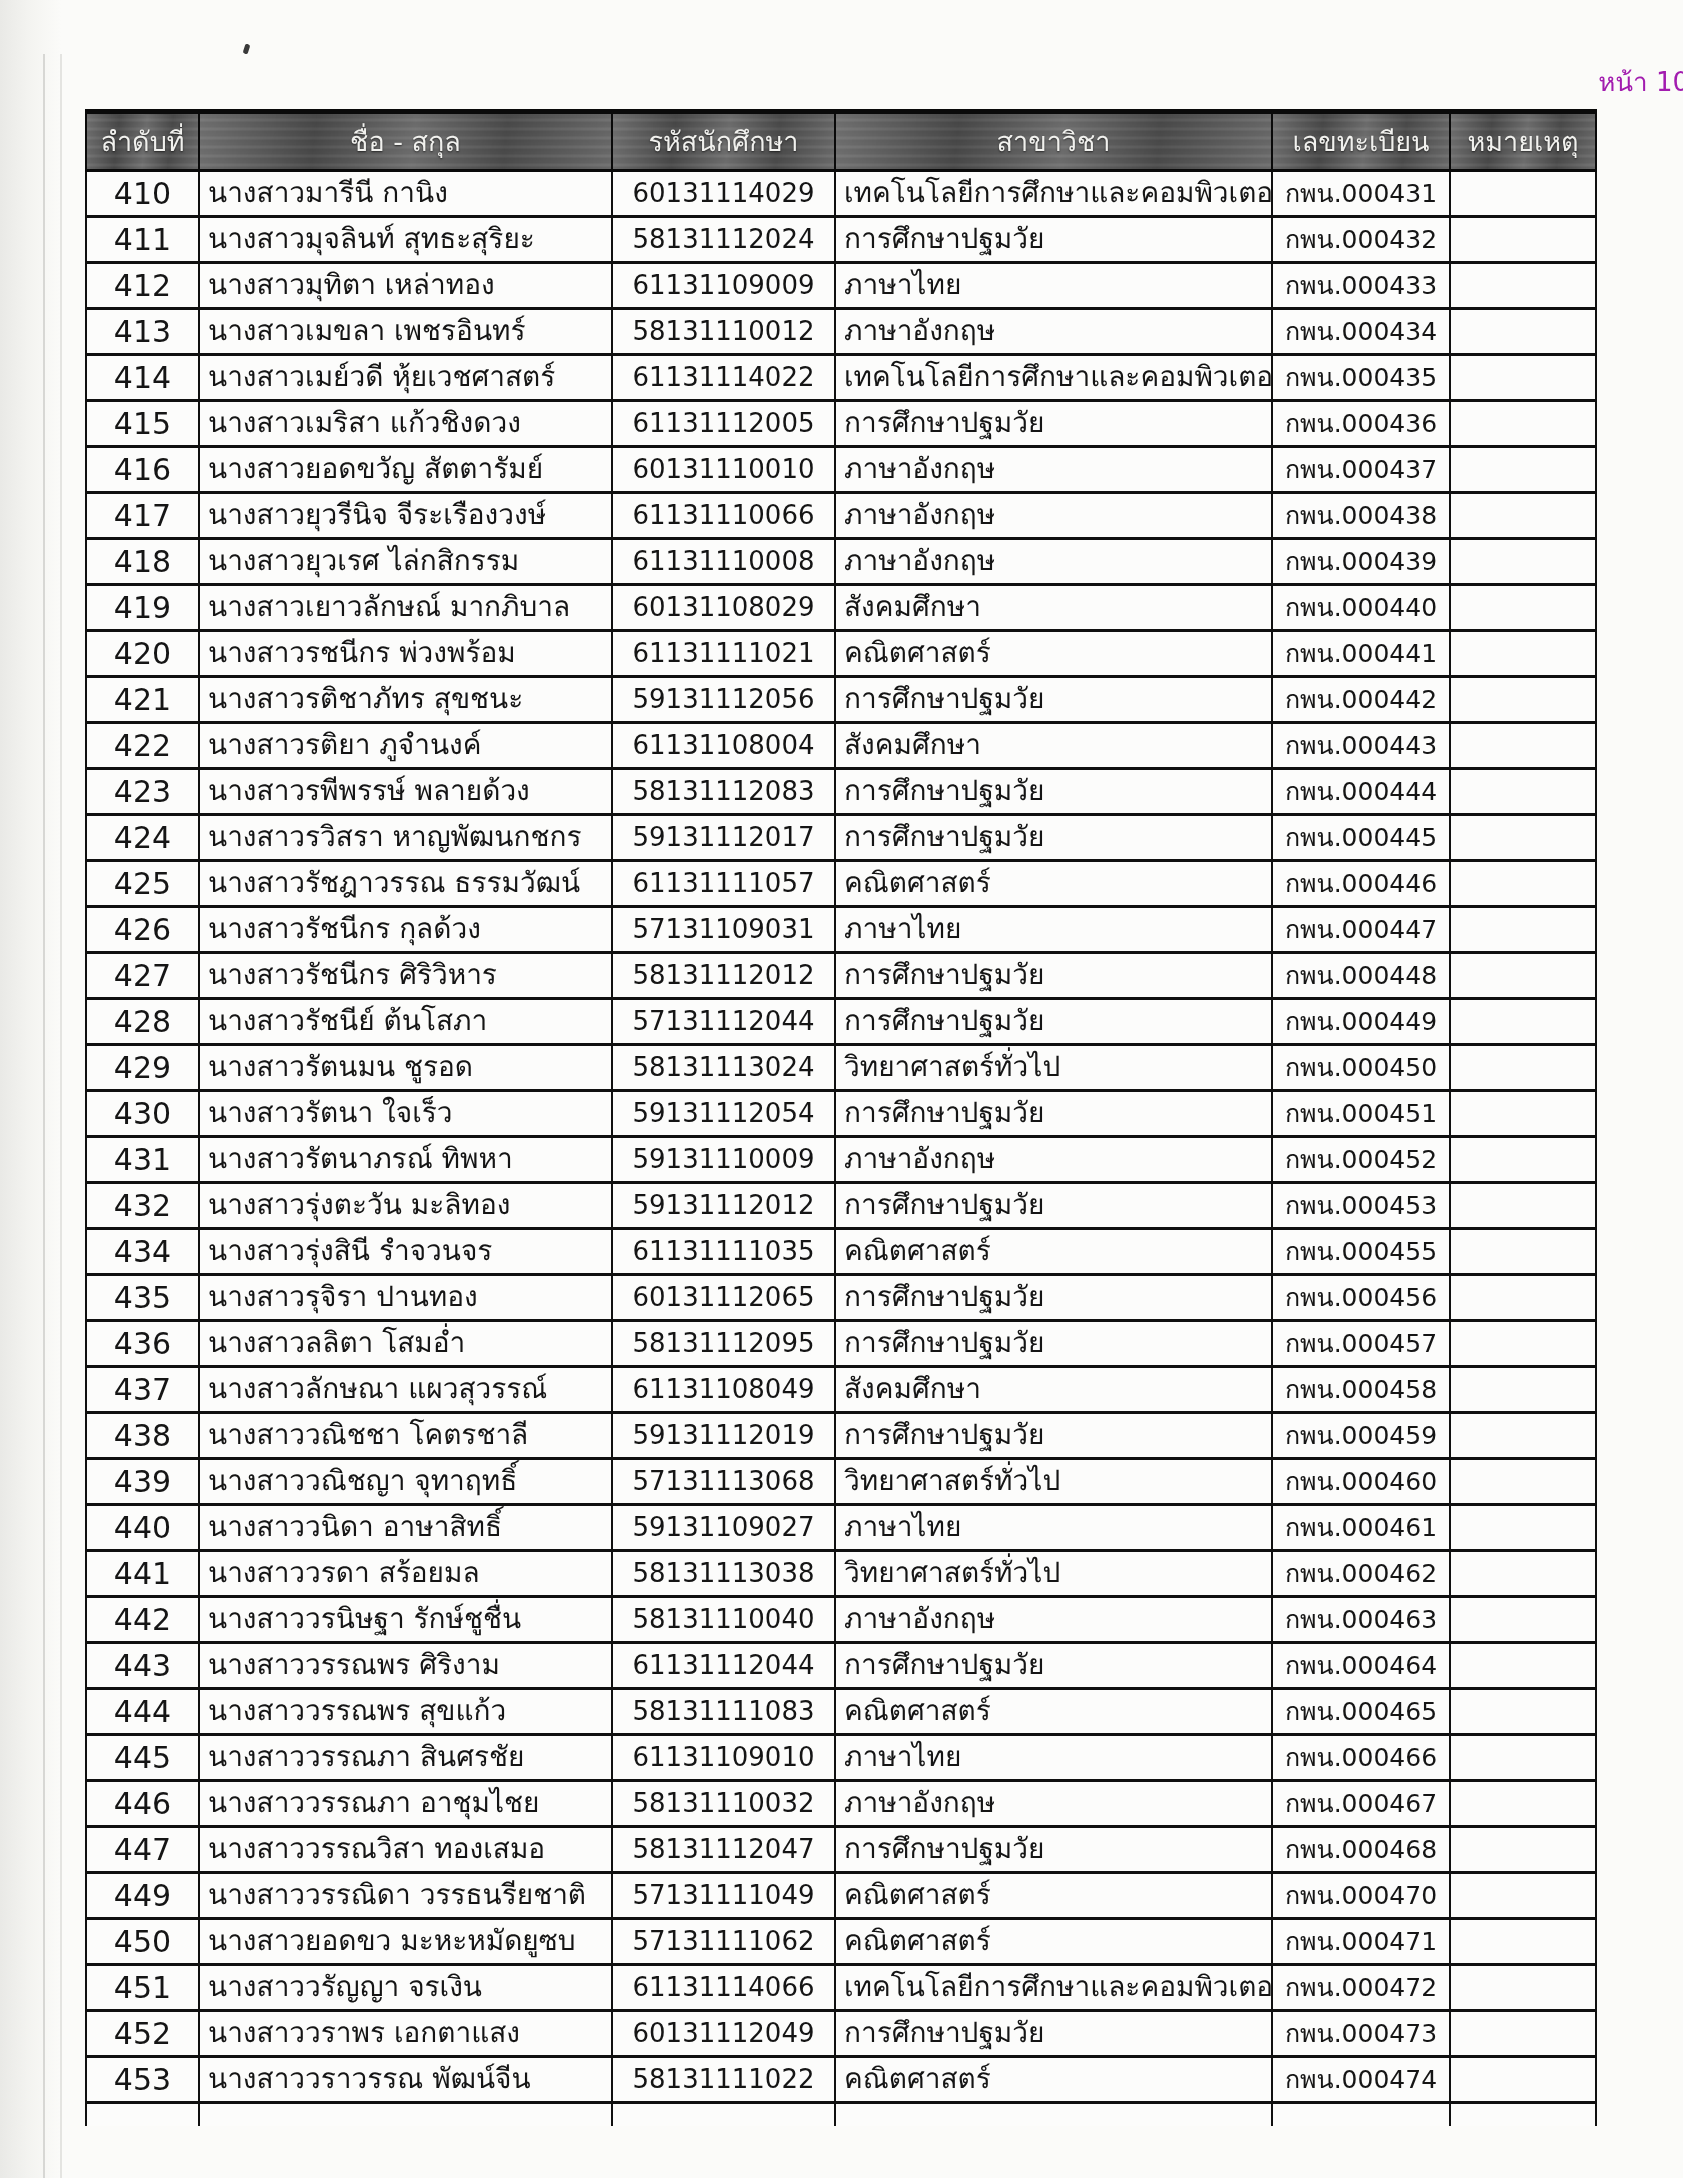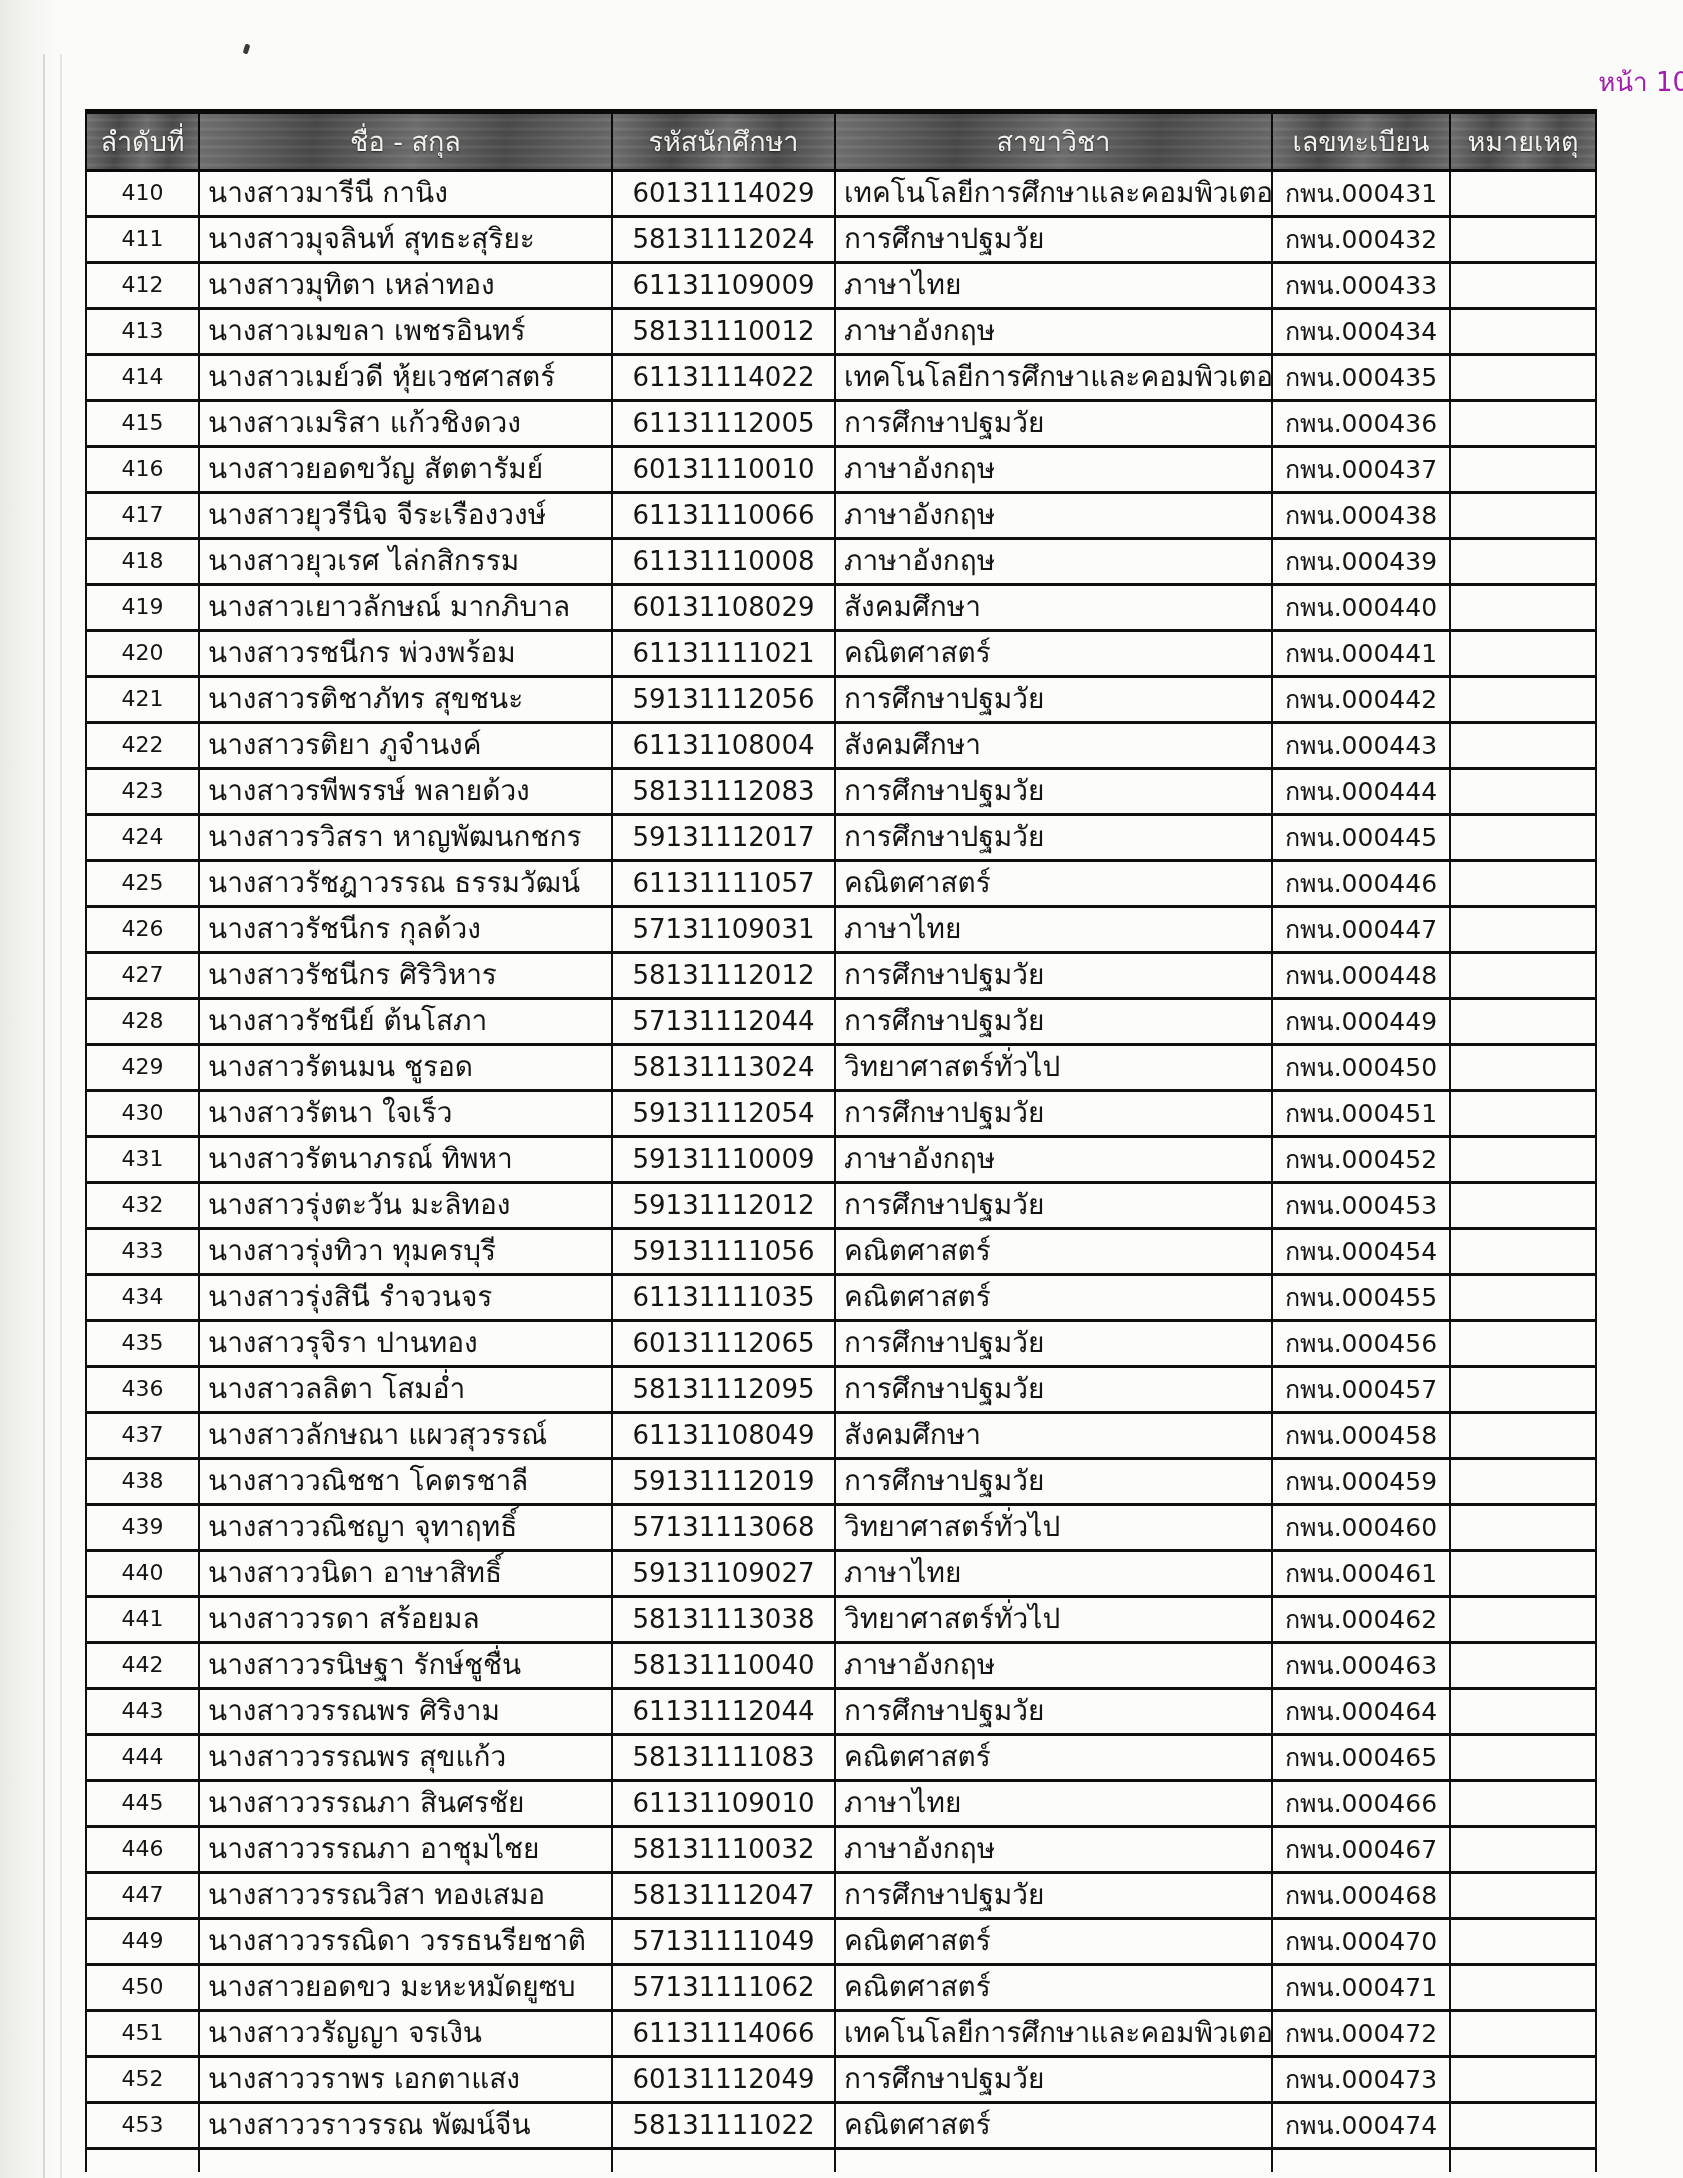--- a/index.html
+++ b/index.html
@@ -47,21 +47,21 @@
   .doc-table td{
     height:43px;
     border-left:2px solid #101010;border-right:2px solid #101010;
     border-top:3px solid #101010;border-bottom:3px solid #101010;
     font-size:28px;line-height:1.1;
     padding:0 8px;white-space:nowrap;overflow:hidden;
     background:#fcfcfb;
   }
   .doc-table td.al-c{text-align:center;padding:0 2px;}
   .doc-table td.al-l{text-align:left;}
-  .doc-table td.cell-no{font-size:22px;}
+  .doc-table td.cell-no{font-size:30px;}
   .doc-table td.cell-id{font-size:26px;letter-spacing:0px;}
   .doc-table td.cell-reg{font-size:25px;}
   .doc-table tr.partial-row td{height:22px;border-bottom:none;}
 </style>
 </head>
 <body>
 
 <div class="scan-line l1"></div>
 <div class="scan-line l2"></div>
 <div class="speck s1"></div>
@@ -267,28 +267,20 @@
       </tr>
       <tr>
         <td class="al-c cell-no">432</td>
         <td class="al-l cell-name">นางสาวรุ่งตะวัน มะลิทอง</td>
         <td class="al-c cell-id">59131112012</td>
         <td class="al-l cell-major">การศึกษาปฐมวัย</td>
         <td class="al-c cell-reg">กพน.000453</td>
         <td class="al-c cell-note"></td>
       </tr>
       <tr>
-        <td class="al-c cell-no">433</td>
-        <td class="al-l cell-name">นางสาวรุ่งทิวา ทุมครบุรี</td>
-        <td class="al-c cell-id">59131111056</td>
-        <td class="al-l cell-major">คณิตศาสตร์</td>
-        <td class="al-c cell-reg">กพน.000454</td>
-        <td class="al-c cell-note"></td>
-      </tr>
-      <tr>
         <td class="al-c cell-no">434</td>
         <td class="al-l cell-name">นางสาวรุ่งสินี รำจวนจร</td>
         <td class="al-c cell-id">61131111035</td>
         <td class="al-l cell-major">คณิตศาสตร์</td>
         <td class="al-c cell-reg">กพน.000455</td>
         <td class="al-c cell-note"></td>
       </tr>
       <tr>
         <td class="al-c cell-no">435</td>
         <td class="al-l cell-name">นางสาวรุจิรา ปานทอง</td>

